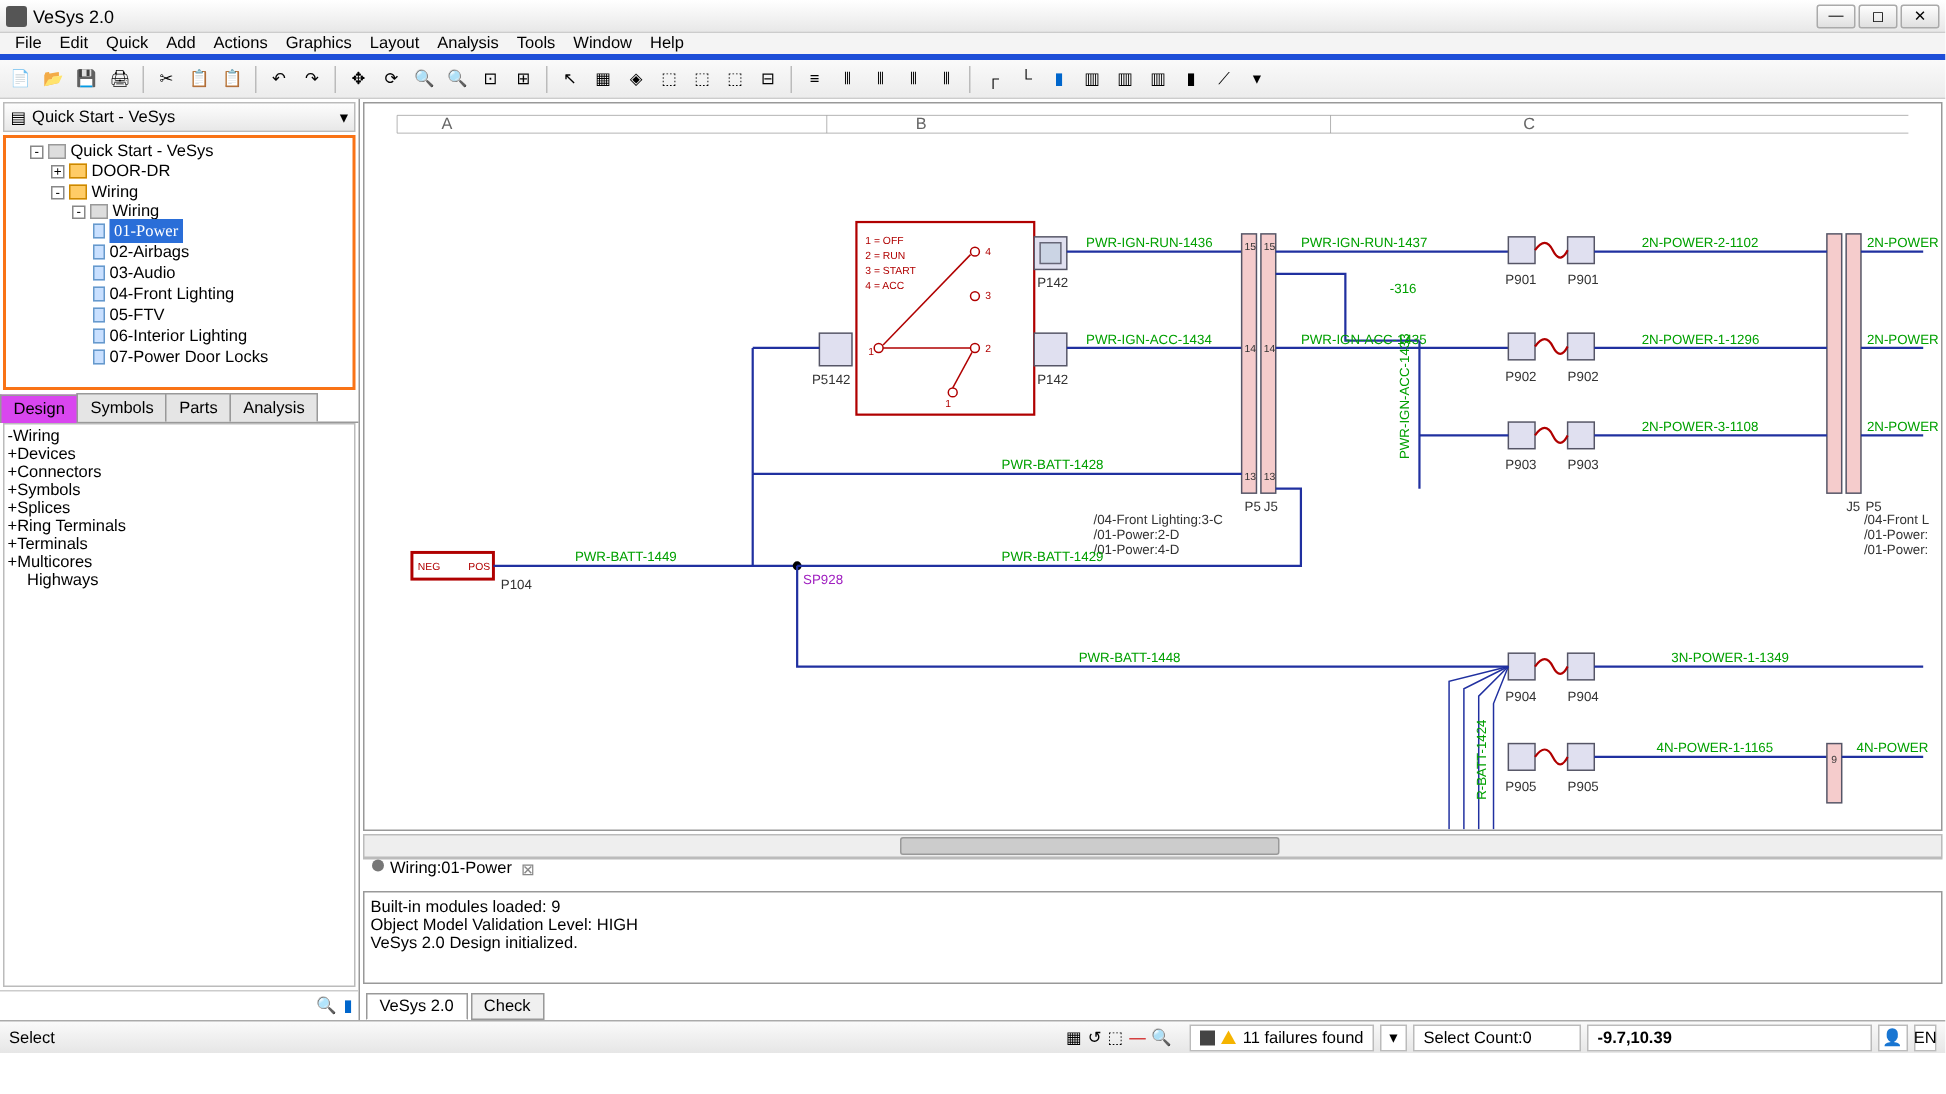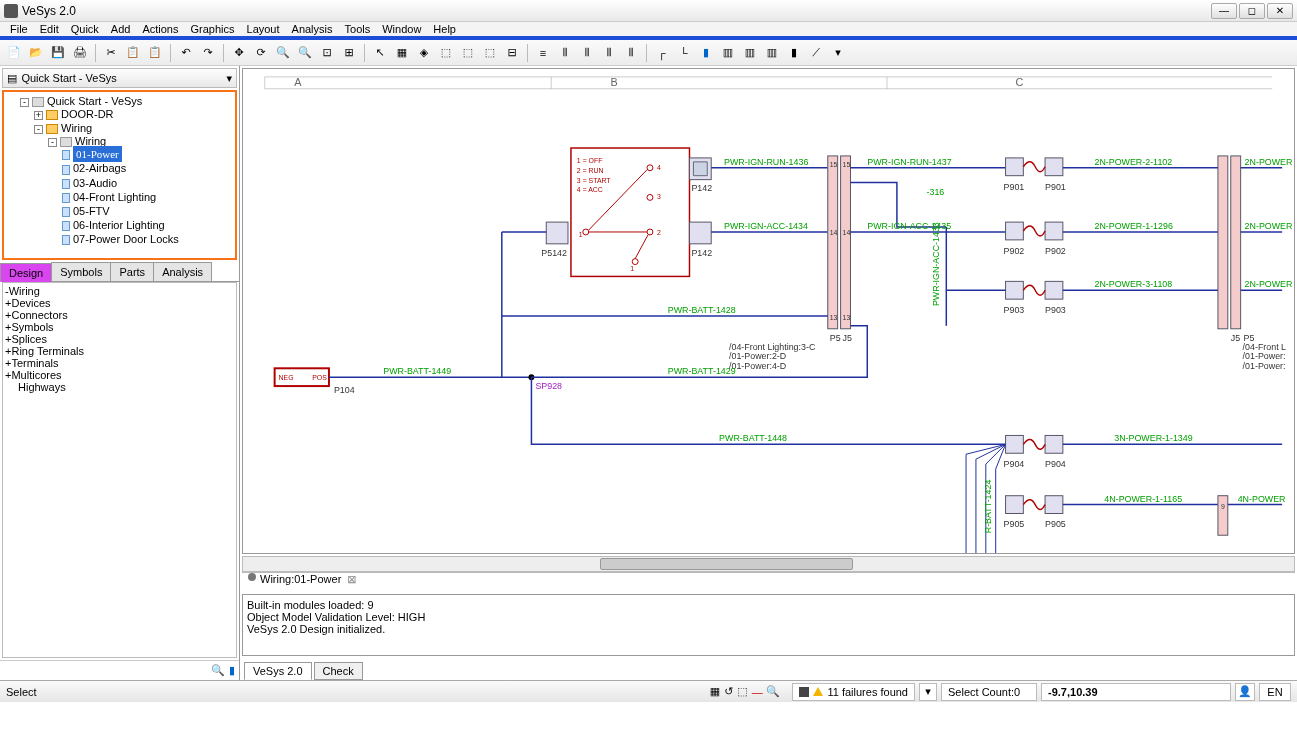--- a/index.html
+++ b/index.html
@@ -416,23 +416,23 @@
   <span style="margin-right:4px">↺</span>
   <span style="margin-right:4px">⬚</span>
   <span style="margin-right:4px;color:#c00">—</span>
   <span style="margin-right:8px">🔍</span>
   <div class="cell">
     <span style="width:10px;height:10px;background:#444;display:inline-block;margin-right:4px"></span>
     <span class="warn-icon"></span>
     <span>11 failures found</span>
   </div>
   <div class="cell" style="width:18px;justify-content:center">▾</div>
-  <div class="cell" style="width:96px">
+  <div class="cell" style="width:112px">
       <span>Select Count:0</span>
     </div>
   <div class="cell" style="width:190px;font-weight:bold">
       <span>-9.7,10.39</span>
     </div>
   <div class="cell" style="width:20px;justify-content:center">👤</div>
-  <div class="cell" style="width:32px;justify-content:center">
+  <div class="cell" style="width:15px;justify-content:center">
       <span>EN</span>
     </div>
 </div>
 
 </body></html>

